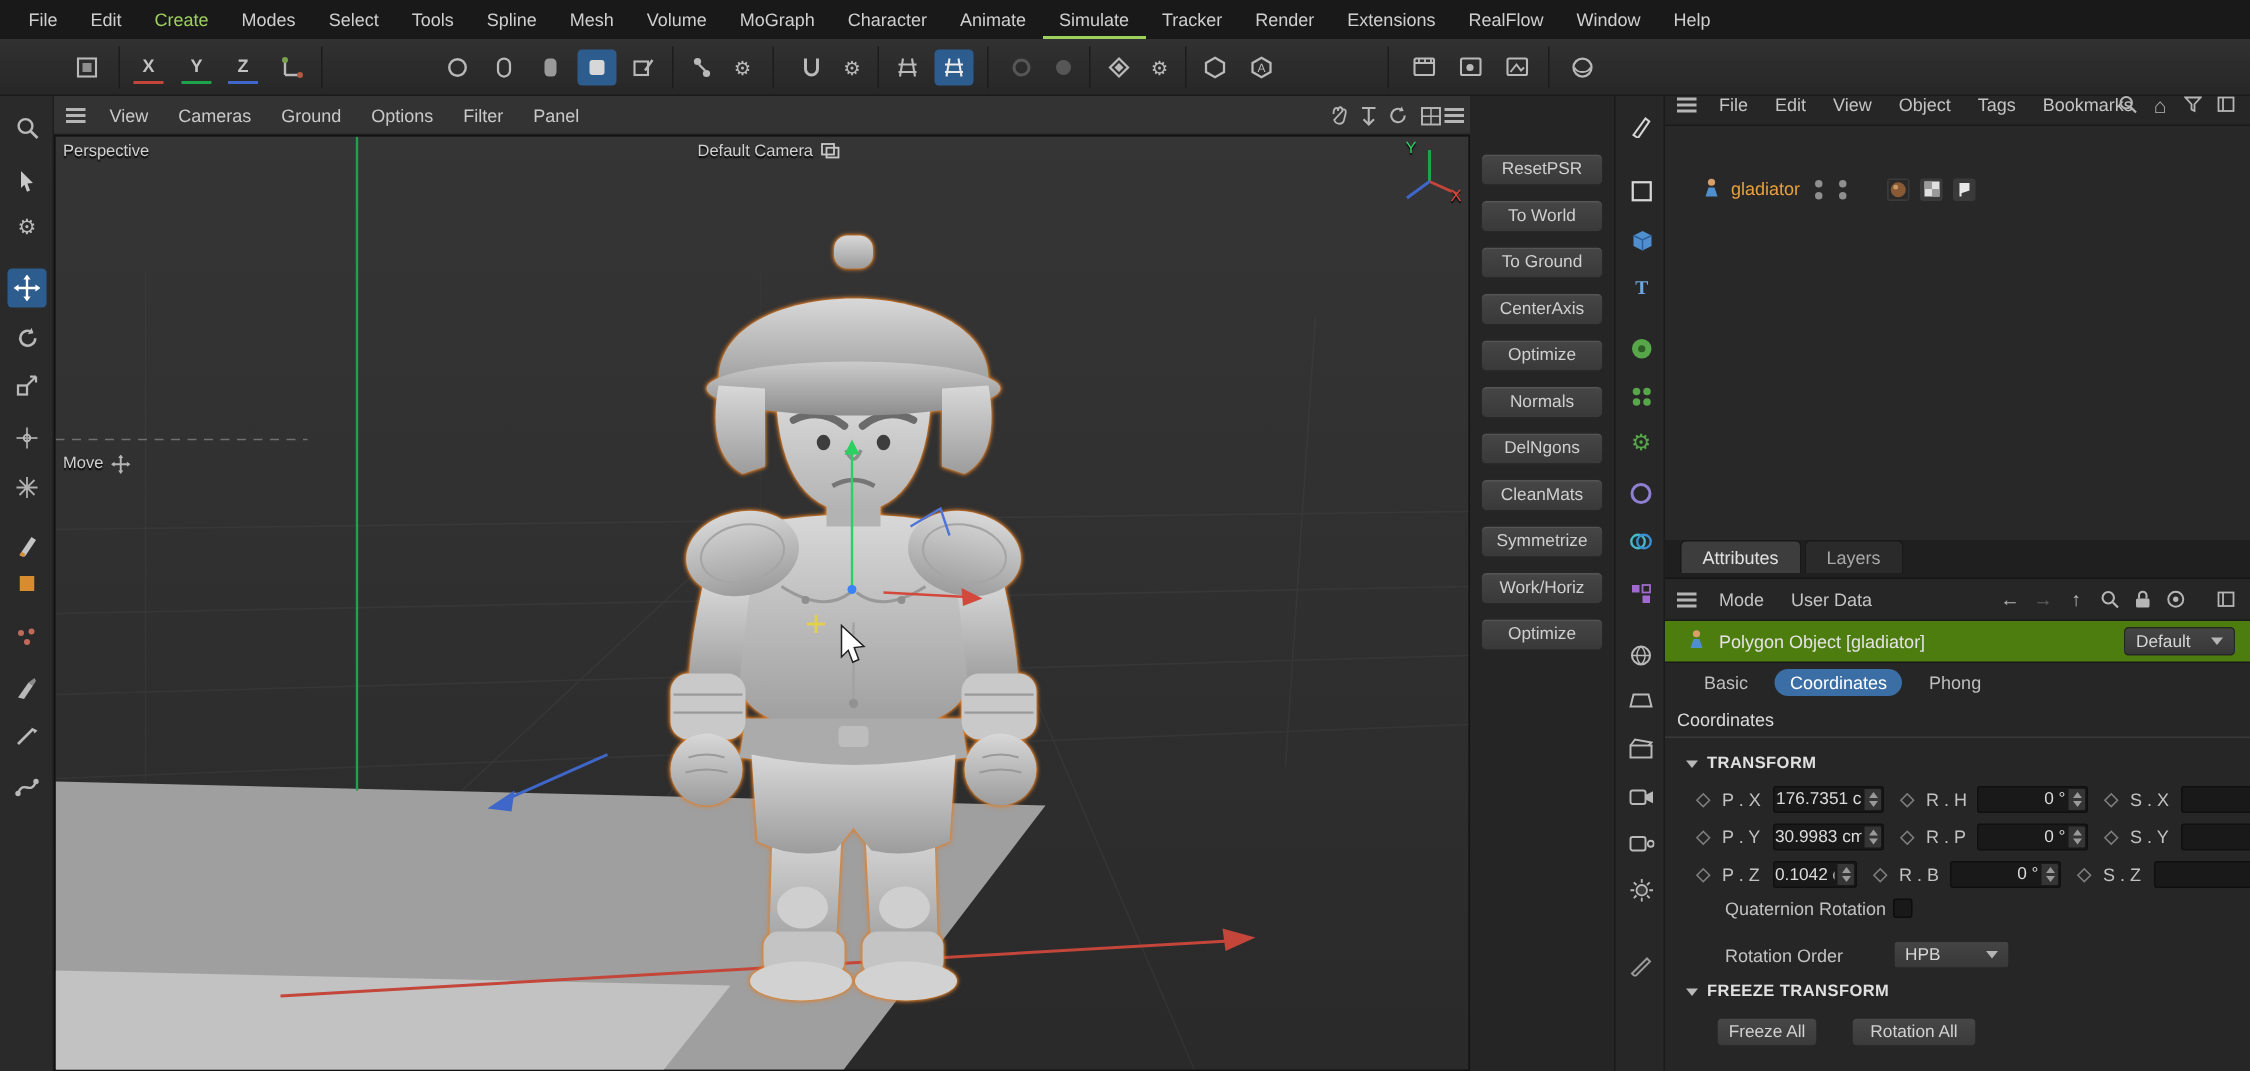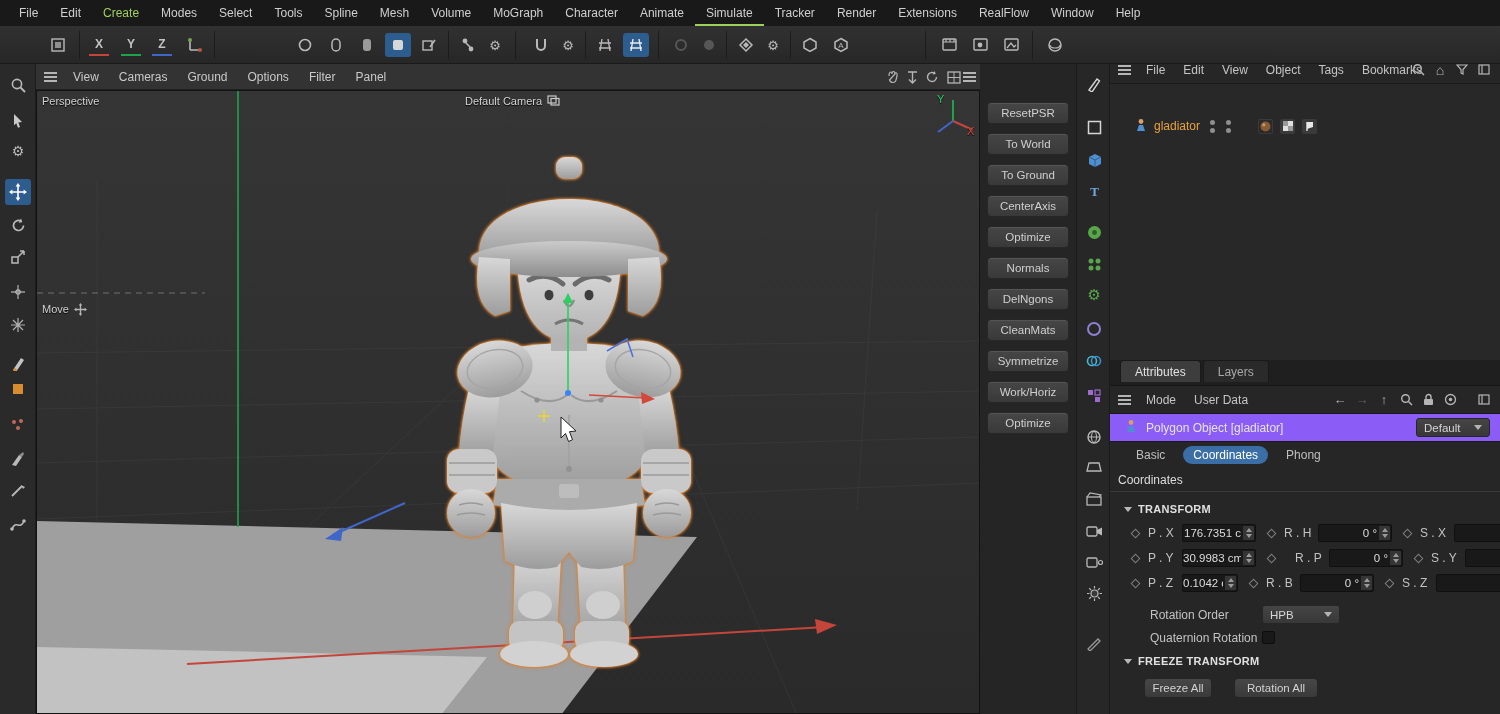--- a/index.html
+++ b/index.html
@@ -51,21 +51,21 @@
   .tree{position:relative;height:276px;background:#282828}
   .trow{position:absolute;left:0;width:390px;height:24px;display:flex;align-items:center}
   .tname{margin-left:6px;font-size:12px;color:#d0d0d0}
   .tname.orange{color:#e8a23c}
   .dots2{position:absolute;left:100px;display:flex;flex-direction:column;gap:3px}
   .dot{width:5px;height:5px;border-radius:50%;background:#8f8f8f}
   .sqtag{width:15px;height:15px;border-radius:2px;background:#3a3a3a;display:flex;align-items:center;justify-content:center}
   .check{position:absolute;left:130px;color:#6abf4b;font-size:13px;font-weight:bold}
   .burger{width:13px;height:2px;background:#b5b5b5;box-shadow:0 4px 0 #b5b5b5,0 -4px 0 #b5b5b5;margin:0 6px 0 8px}
 
-  .hdrrow{position:relative;height:28px;background:#8b5cf6;border-bottom:1px solid #1a1a1a;display:flex;align-items:center}
+  .hdrrow{position:relative;height:28px;background:#4d7c0f;border-bottom:1px solid #1a1a1a;display:flex;align-items:center}
   .secttabs{position:relative;height:26px;background:#262626;display:flex;align-items:center;padding-left:16px;gap:8px}
   .stab{padding:2px 10px;border-radius:9px;color:#bfbfbf}
   .stab.active{background:#3a6ea5;color:#fff}
   .secttitle{position:relative;height:24px;border-bottom:1px solid #3a3a3a;color:#dcdcdc;padding-left:8px;line-height:24px;font-size:12px}
   .grouphdr{position:relative;height:22px;display:flex;align-items:center;color:#e0e0e0;font-weight:bold;font-size:11px;letter-spacing:.3px;padding-left:14px;gap:6px}
   .collapse{width:0;height:0;border-left:4px solid transparent;border-right:4px solid transparent;border-top:5px solid #b9b9b9}
   .diamond{width:7px;height:7px;border:1px solid #7e7e7e;transform:rotate(45deg)}
   .frow{position:absolute;left:0;width:430px;height:22px;display:flex;align-items:center}
   .flabel{font-size:12px;color:#c2c2c2;width:34px}
   .field{position:relative;height:18px;background:#191919;border:1px solid #101010;border-radius:2px}
@@ -779,21 +779,21 @@
       <span class="diamond" style="margin-left:22px"></span>
       <span class="flabel" style="margin-left:9px">P . Y</span>
       <span class="field" style="width:74px">
         <input readonly="" value="30.9983 cm" style="">
           <span class="spin">
             <i class="tup"></i>
             <i class="tdn"></i>
           </span>
       </span>
       <span class="diamond" style="margin-left:12px"></span>
-      <span class="flabel" style="margin-left:20px">R . P</span>
+      <span class="flabel" style="margin-left:9px">R . P</span>
       <span class="field" style="width:74px">
         <input readonly="" value="0 °" style="">
           <span class="spin">
             <i class="tup"></i>
             <i class="tdn"></i>
           </span>
       </span>
       <span class="diamond" style="margin-left:12px"></span>
       <span class="flabel" style="margin-left:9px">S . Y</span>
       <span class="field" style="width:74px">
@@ -821,33 +821,33 @@
           </span>
       </span>
       <span class="diamond" style="margin-left:12px"></span>
       <span class="flabel" style="margin-left:9px">S . Z</span>
       <span class="field" style="width:74px">
         <input readonly="" value="" style="">
       </span>
     </div>
   </div>
 
+  <div style="position:relative;height:22px">
+    <span style="position:absolute;left:40px;top:3px;color:#c2c2c2">Quaternion Rotation</span>
+    <span class="checkbox" style="position:absolute;left:152px;top:3px"></span>
+  </div>
+
   <div style="position:relative;height:24px;margin-top:8px">
     <span style="position:absolute;left:40px;top:4px;color:#c2c2c2">Rotation Order</span>
     <span class="drop" style="position:absolute;left:152px;top:1px;width:78px">
       <span>HPB</span>
         <span class="caret"></span>
     </span>
   </div>
 
-  <div style="position:relative;height:22px">
-    <span style="position:absolute;left:40px;top:3px;color:#c2c2c2">Quaternion Rotation</span>
-    <span class="checkbox" style="position:absolute;left:152px;top:3px"></span>
-  </div>
-
   <div class="grouphdr" style="">
     <span class="collapse"></span>
     <span>FREEZE TRANSFORM</span>
   </div>
   <div style="position:relative;height:26px;margin-top:6px">
     <button class="fbtn" style="position:absolute;left:34px;width:68px">Freeze All</button>
     <button class="fbtn" style="position:absolute;left:124px;width:84px">Rotation All</button>
   </div>
 </div>
 

